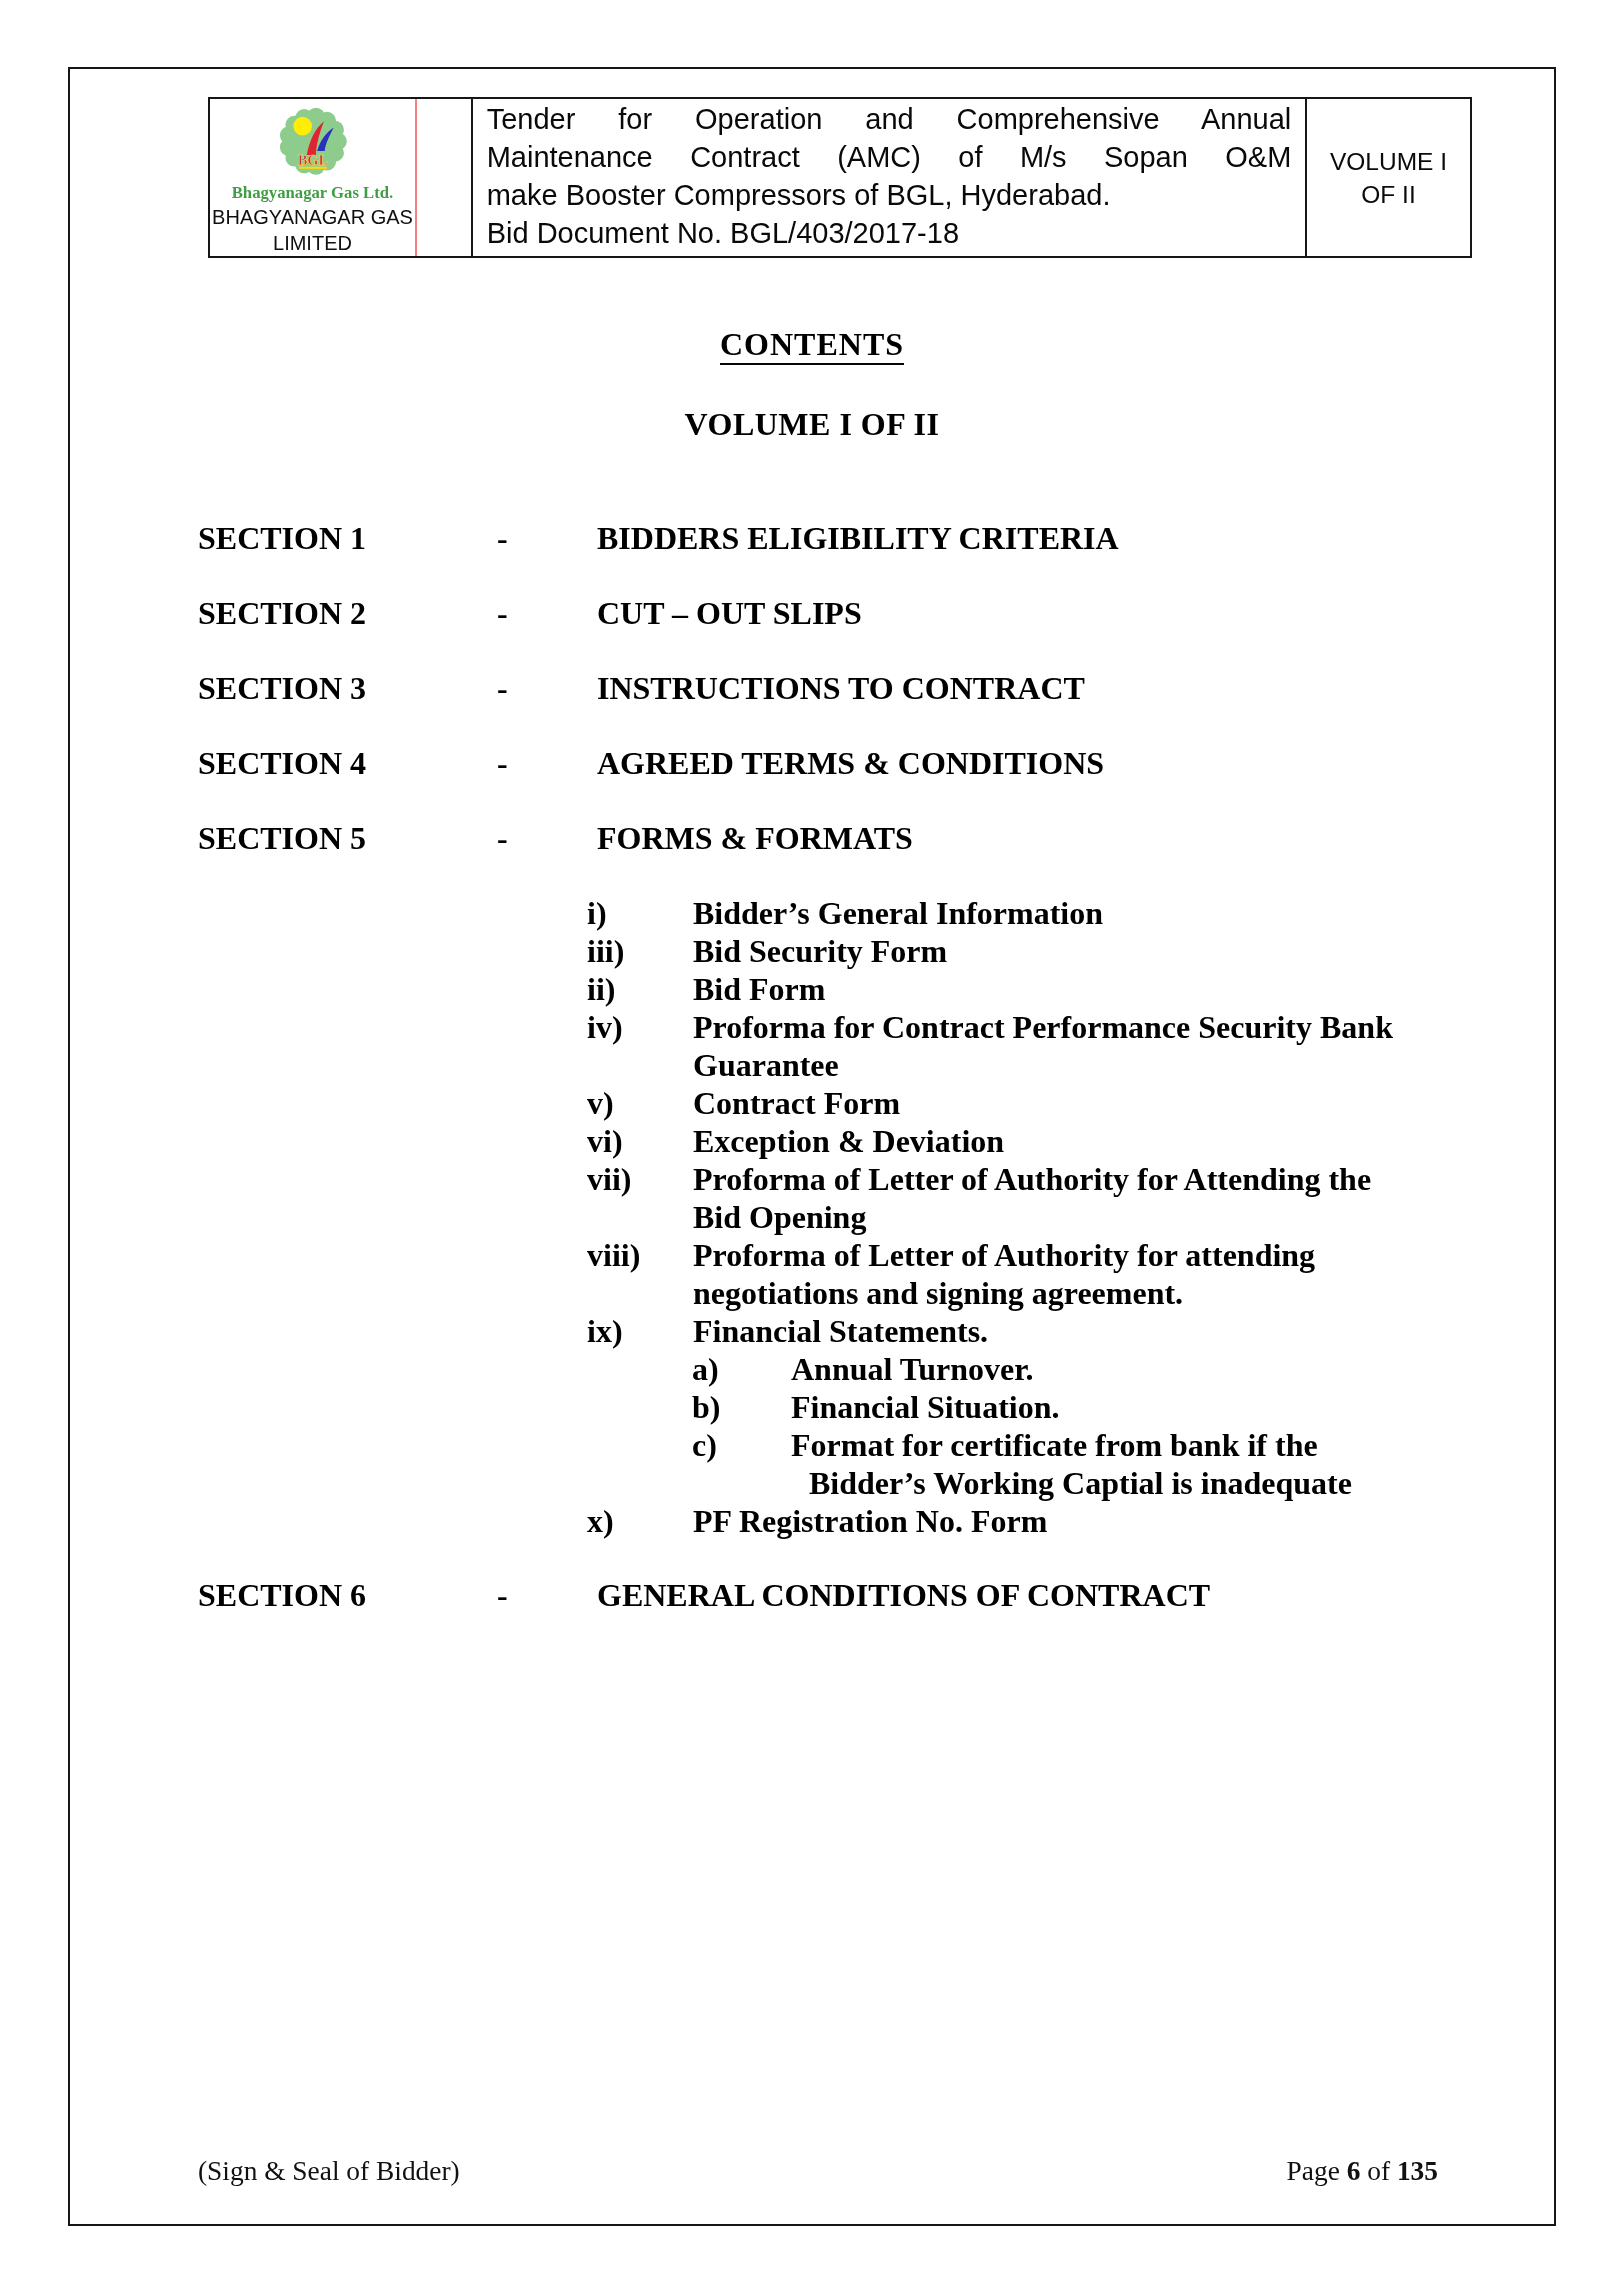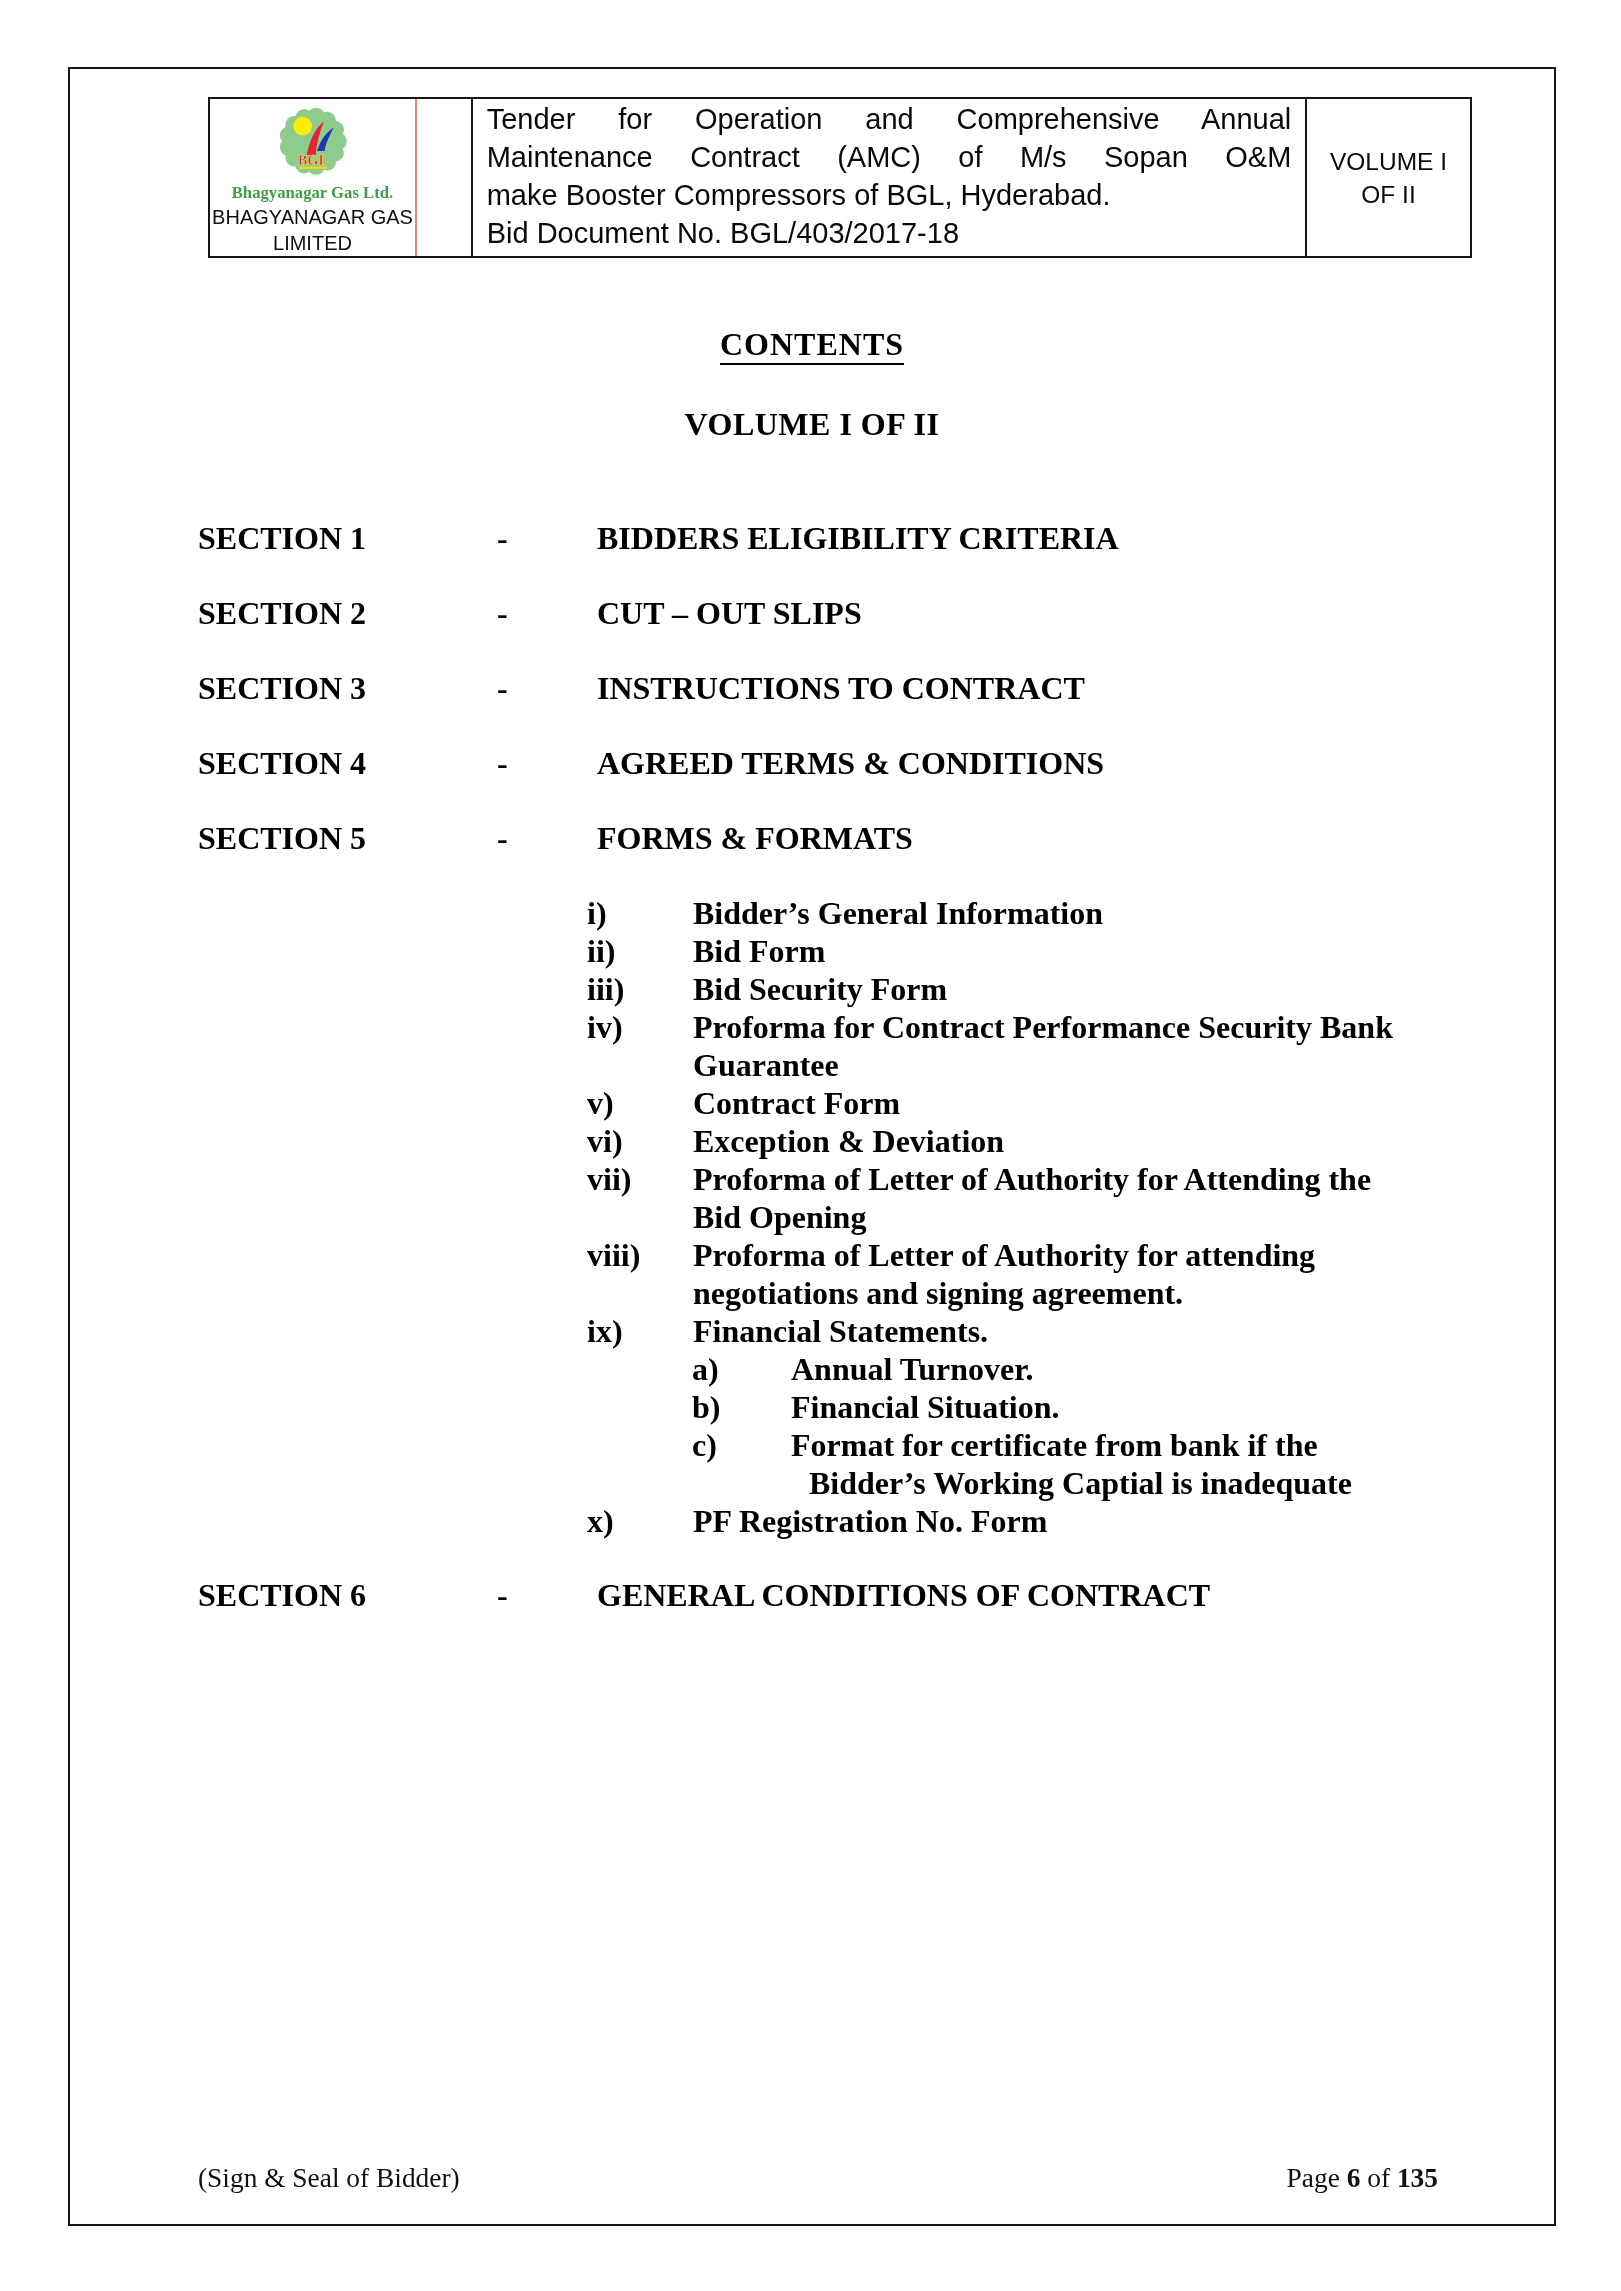--- a/index.html
+++ b/index.html
@@ -81,21 +81,21 @@
   .sub-row { display:flex; margin-left:517px; }
   .sub-marker { width:106px; }
   .sub-text { flex:1; }
   .let-row { display:flex; margin-left:622px; }
   .let-marker { width:99px; }
   .let-text { flex:1; }
   .let-row.cont { margin-left:739px; }
 
   
   .footer {
-    position:absolute; left:128px; right:116px; bottom:29px;
+    position:absolute; left:128px; right:116px; bottom:36px;
     display:flex; justify-content:space-between; align-items:flex-end;
     font-weight:400; font-size:27.4px; line-height:33px; color:#111;
   }
   .pageinfo span { margin:0; }
   .pg-b { font-weight:700; }
 </style>
 </head>
 <body>
 
 <div class="page">
@@ -181,26 +181,26 @@
           <span class="sec-dash">-</span>
           <span class="sec-title">FORMS &amp; FORMATS</span>
         </div>
 
         <div class="sub-block">
           <div class="sub-row">
             <span class="sub-marker">i)</span>
             <span class="sub-text">Bidder’s General Information</span>
           </div>
           <div class="sub-row">
+            <span class="sub-marker">iii)</span>
+            <span class="sub-text">Bid Security Form</span>
+          </div>
+          <div class="sub-row">
             <span class="sub-marker">ii)</span>
             <span class="sub-text">Bid Form</span>
-          </div>
-          <div class="sub-row">
-            <span class="sub-marker">iii)</span>
-            <span class="sub-text">Bid Security Form</span>
           </div>
           <div class="sub-row">
             <span class="sub-marker">iv)</span>
             <span class="sub-text">Proforma for Contract Performance Security Bank</span>
           </div>
           <div class="sub-row">
             <span class="sub-marker"></span>
             <span class="sub-text">Guarantee</span>
           </div>
           <div class="sub-row">

